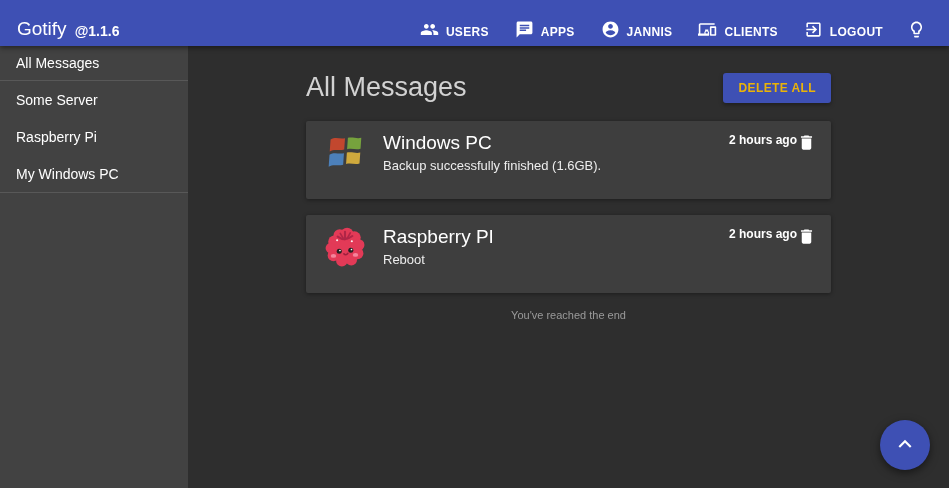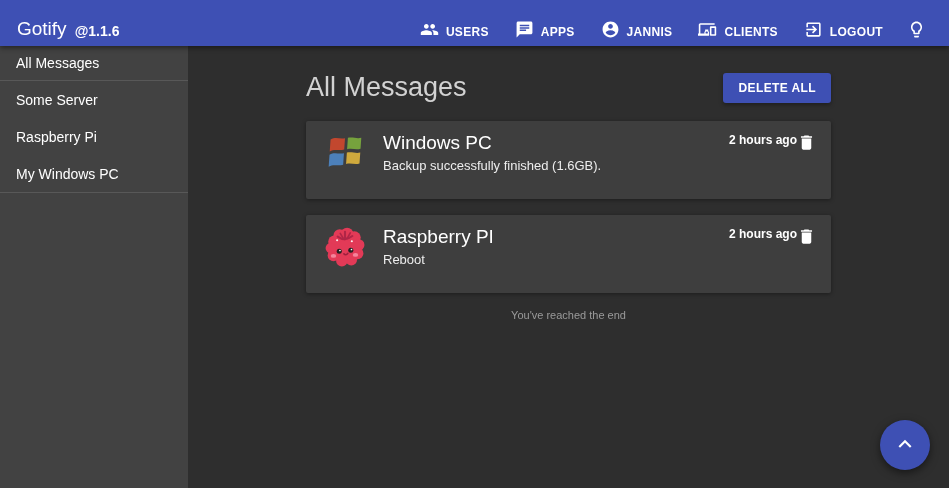--- a/index.html
+++ b/index.html
@@ -39,21 +39,21 @@
   .side-divider { height:1px; background:#585858; }
 
   
   .main { position:absolute; top:46px; left:188px; right:0; bottom:0; }
   .content { width:525px; margin:0 auto; }
   .head-row {
     margin-top:26px; display:flex; align-items:center; justify-content:space-between;
   }
   .page-title { font-size:27px; font-weight:400; color:#d2d2d2; }
   .delete-all {
-    background:#3e50b4; color:#ffffff; border:none; font-family:inherit;
+    background:#3e50b4; color:#eab308; border:none; font-family:inherit;
     font-size:12px; font-weight:700; letter-spacing:.4px; padding:8px 15px;
     border-radius:3px; cursor:pointer; box-shadow:0 2px 4px rgba(0,0,0,.35);
   }
 
   .msg-list { margin-top:18px; }
   .card {
     background:#3e3e3e; border-radius:2px; height:78px; margin-bottom:16px;
     display:flex; align-items:center; padding:0 15px 16px 18px;
     box-shadow:0 1px 4px rgba(0,0,0,.4);
   }

